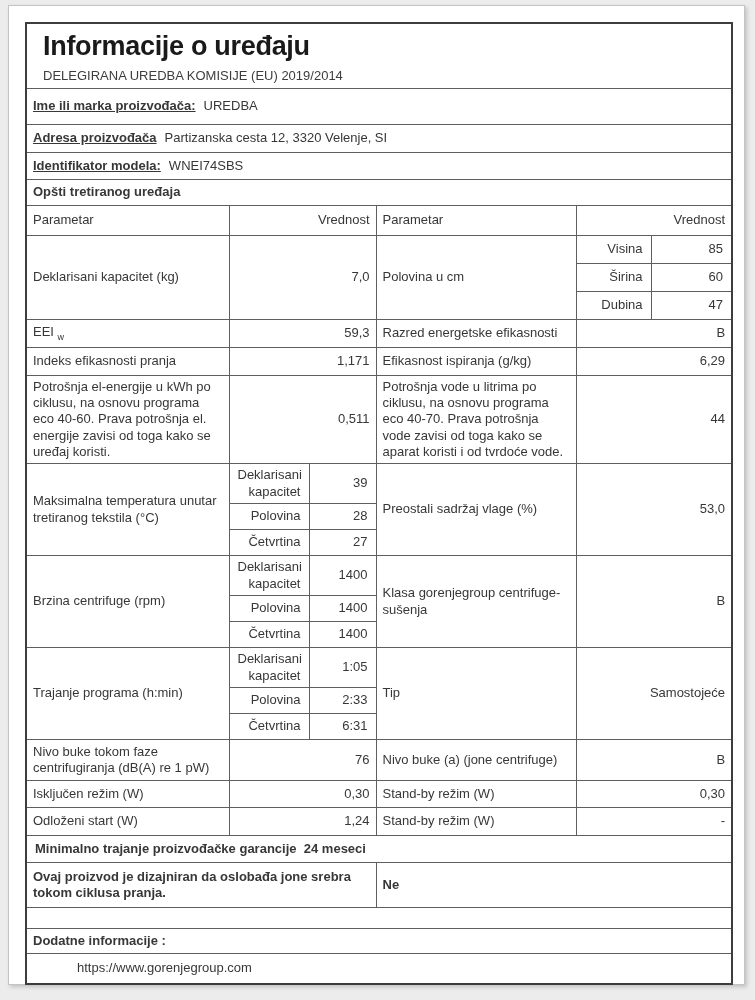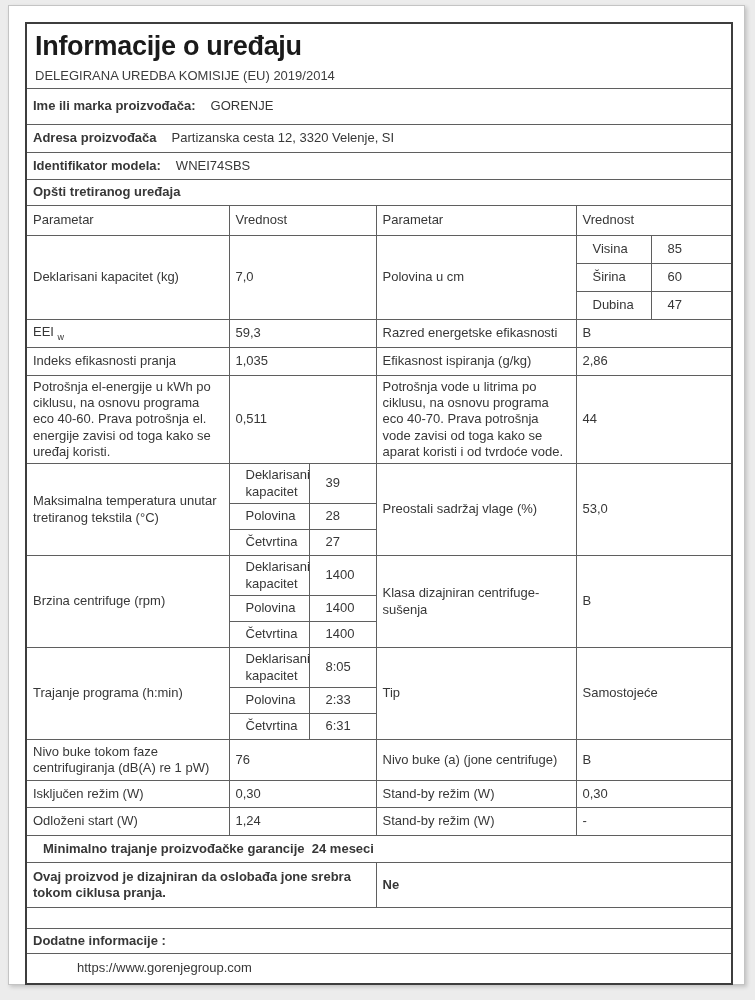--- a/index.html
+++ b/index.html
@@ -28,33 +28,33 @@
     color: #373737;
   }
   td {
     border: 1px solid #5f5f5f;
     padding: 2px 6px;
     vertical-align: middle;
     line-height: 1.25;
     overflow: hidden;
   }
   td.noborder { border: 0; }
-  .title-cell { padding: 6px 8px 4px 8px; }
+  .title-cell { padding: 6px 8px 4px 16px; }
   .doc-title {
     font-size: 27px;
     font-weight: bold;
     color: #1a1a1a;
     letter-spacing: -0.3px;
     margin: 0 0 4px 0;
   }
   .doc-sub { font-size: 13px; color: #3d3d3d; }
-  .c { text-align: left; }
-  .lbl-val b { margin-right: 15px; }
-  .pad-l { padding-left: 16px; }
-  .small-pad { padding: 1px 16px; }
+  .c { text-align: right; }
+  .lbl-val b { margin-right: 8px; text-decoration: underline; }
+  .pad-l { padding-left: 8px; }
+  .small-pad { padding: 1px 8px; }
   sub { font-size: 9px; }
   .url { color: #373737; text-decoration: none; padding-left: 44px; }
 </style>
 </head>
 <body>
 
 <div class="page">
   <table class="fiche">
     <colgroup>
       <col style="width:203px">
@@ -68,21 +68,21 @@
     <tbody>
         <tr style="height:60px">
       <td colspan="6" class="noborder title-cell">
         <div class="doc-title">Informacije o uređaju</div>
         <div class="doc-sub">DELEGIRANA UREDBA KOMISIJE (EU) 2019/2014</div>
       </td>
     </tr>
 
     <tr style="height:36px">
       <td colspan="6" class="lbl-val">
-        <b>Ime ili marka proizvođača:</b><span>GORENJE</span>
+        <b>Ime ili marka proizvođača:</b><span>UREDBA</span>
       </td>
     </tr>
     <tr style="height:28px">
       <td colspan="6" class="lbl-val">
         <b>Adresa proizvođača</b><span>Partizanska cesta 12, 3320 Velenje, SI</span>
       </td>
     </tr>
     <tr style="height:27px">
       <td colspan="6" class="lbl-val">
         <b>Identifikator modela:</b><span>WNEI74SBS</span>
@@ -119,23 +119,23 @@
 
     <tr style="height:28px">
       <td><span>EEI</span>&nbsp;<sub>w</sub></td>
       <td colspan="2" class="c">59,3</td>
       <td>Razred energetske efikasnosti</td>
       <td colspan="2" class="c">B</td>
     </tr>
 
     <tr style="height:28px">
       <td>Indeks efikasnosti pranja</td>
-      <td colspan="2" class="c">1,035</td>
+      <td colspan="2" class="c">1,171</td>
       <td>Efikasnost ispiranja (g/kg)</td>
-      <td colspan="2" class="c">2,86</td>
+      <td colspan="2" class="c">6,29</td>
     </tr>
 
     <tr style="height:88px">
       <td>Potrošnja el-energije u kWh po ciklusu, na osnovu programa eco 40-60. Prava potrošnja el. energije zavisi od toga kako se uređaj koristi.</td>
       <td colspan="2" class="c">0,511</td>
       <td>Potrošnja vode u litrima po ciklusu, na osnovu programa eco 40-70. Prava potrošnja vode zavisi od toga kako se aparat koristi i od tvrdoće vode.</td>
       <td colspan="2" class="c">44</td>
     </tr>
 
     <tr style="height:40px">
@@ -151,36 +151,36 @@
     </tr>
     <tr style="height:26px">
       <td class="c small-pad">Četvrtina</td>
       <td class="c small-pad">27</td>
     </tr>
 
     <tr style="height:40px">
       <td rowspan="3">Brzina centrifuge (rpm)</td>
       <td class="c small-pad">Deklarisani kapacitet</td>
       <td class="c small-pad">1400</td>
-      <td rowspan="3">Klasa dizajniran centrifuge-sušenja</td>
+      <td rowspan="3">Klasa gorenjegroup centrifuge-sušenja</td>
       <td rowspan="3" colspan="2" class="c">B</td>
     </tr>
     <tr style="height:26px">
       <td class="c small-pad">Polovina</td>
       <td class="c small-pad">1400</td>
     </tr>
     <tr style="height:26px">
       <td class="c small-pad">Četvrtina</td>
       <td class="c small-pad">1400</td>
     </tr>
 
     <tr style="height:40px">
       <td rowspan="3">Trajanje programa (h:min)</td>
       <td class="c small-pad">Deklarisani kapacitet</td>
-      <td class="c small-pad">8:05</td>
+      <td class="c small-pad">1:05</td>
       <td rowspan="3">Tip</td>
       <td rowspan="3" colspan="2" class="c">Samostojeće</td>
     </tr>
     <tr style="height:26px">
       <td class="c small-pad">Polovina</td>
       <td class="c small-pad">2:33</td>
     </tr>
     <tr style="height:26px">
       <td class="c small-pad">Četvrtina</td>
       <td class="c small-pad">6:31</td>

